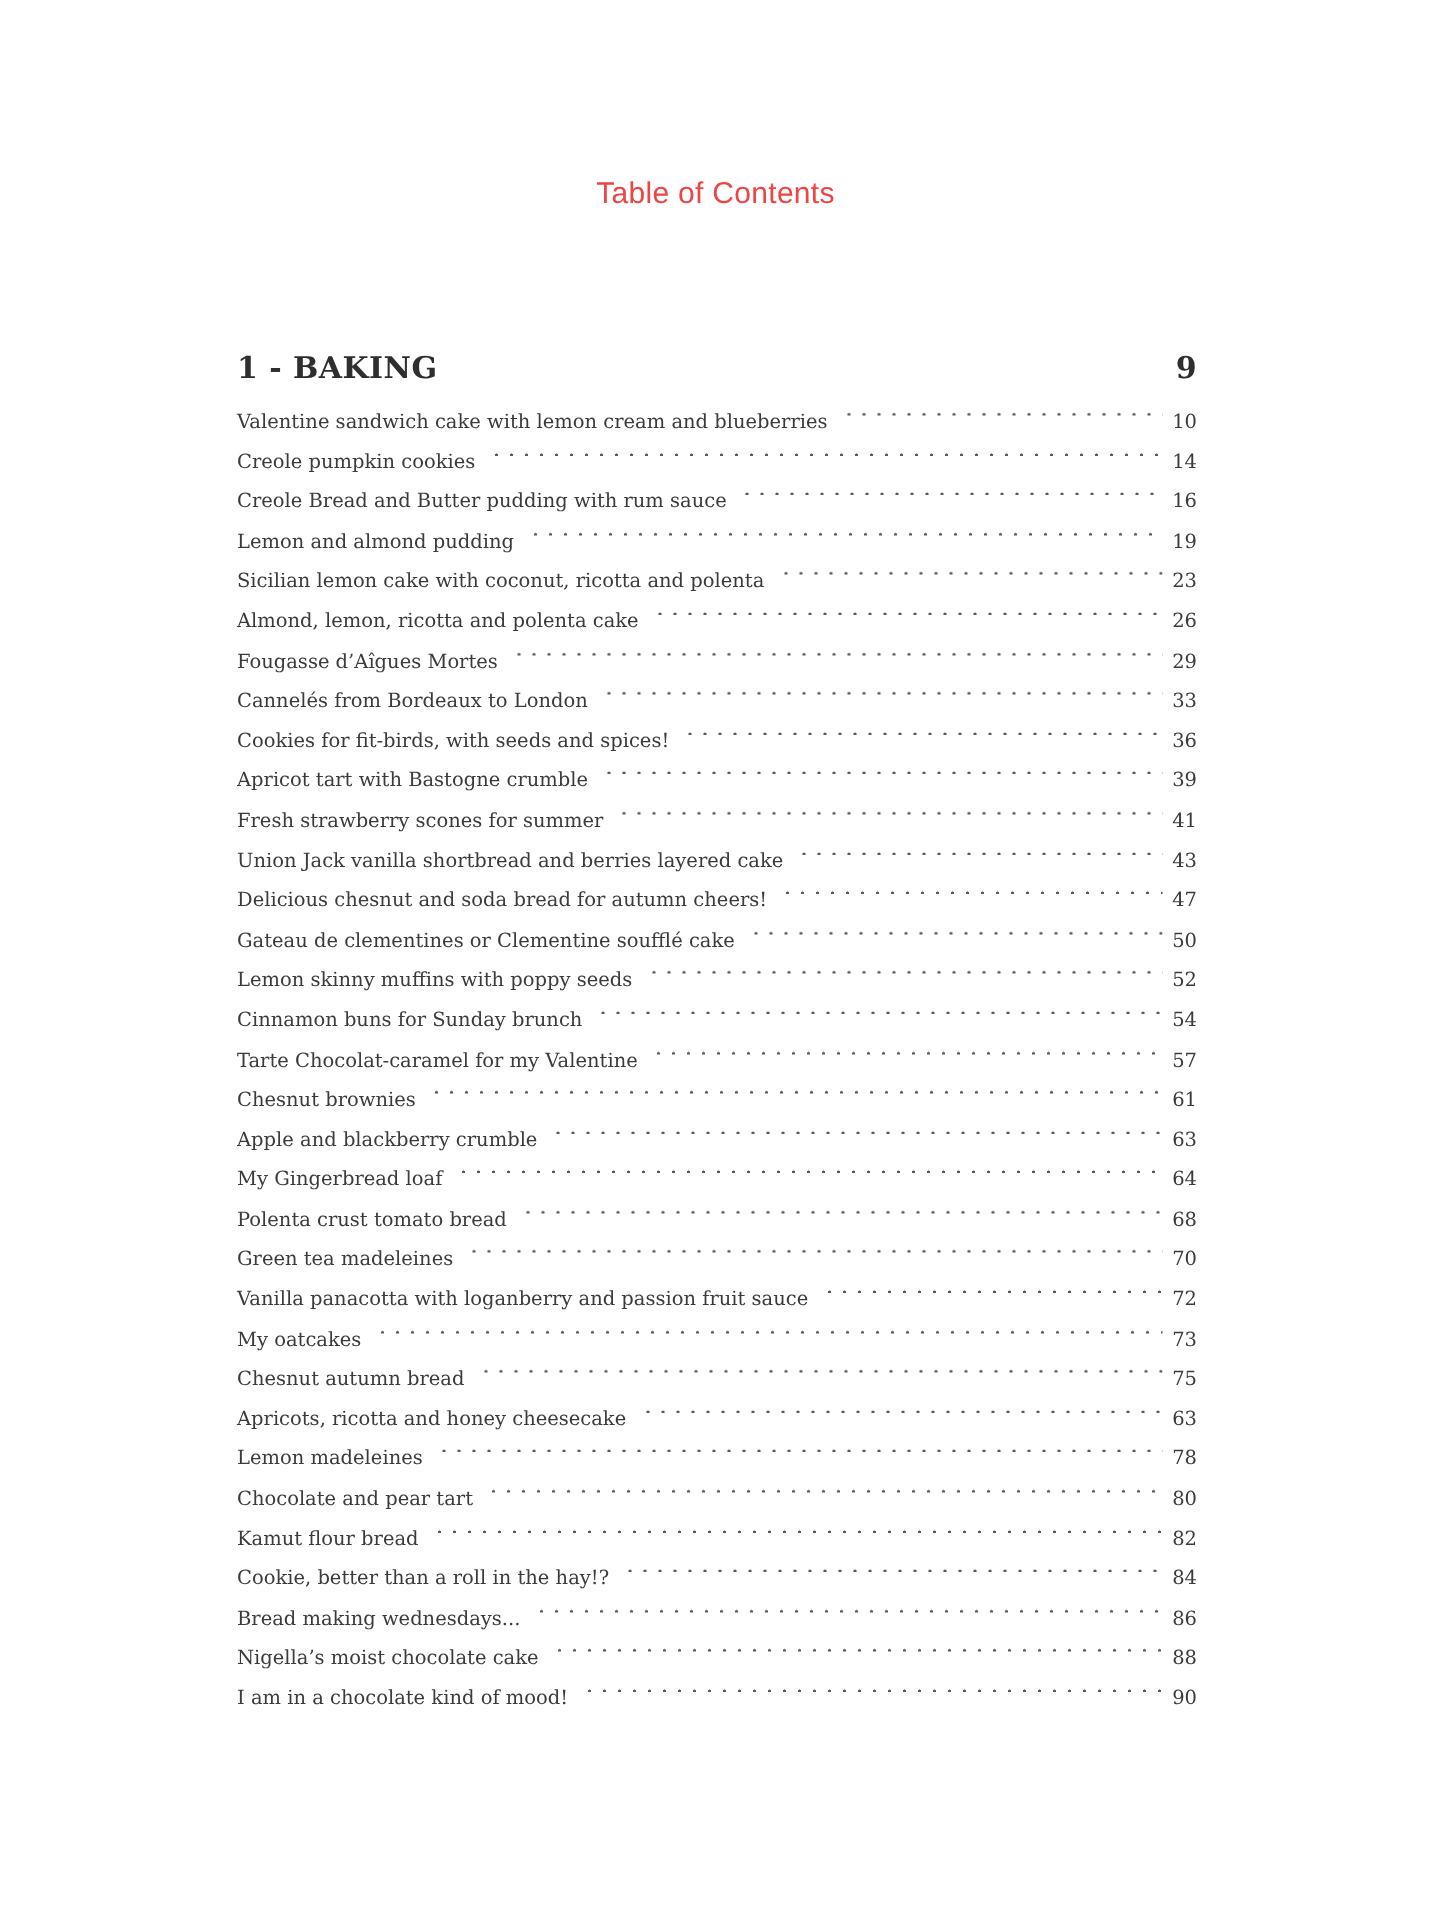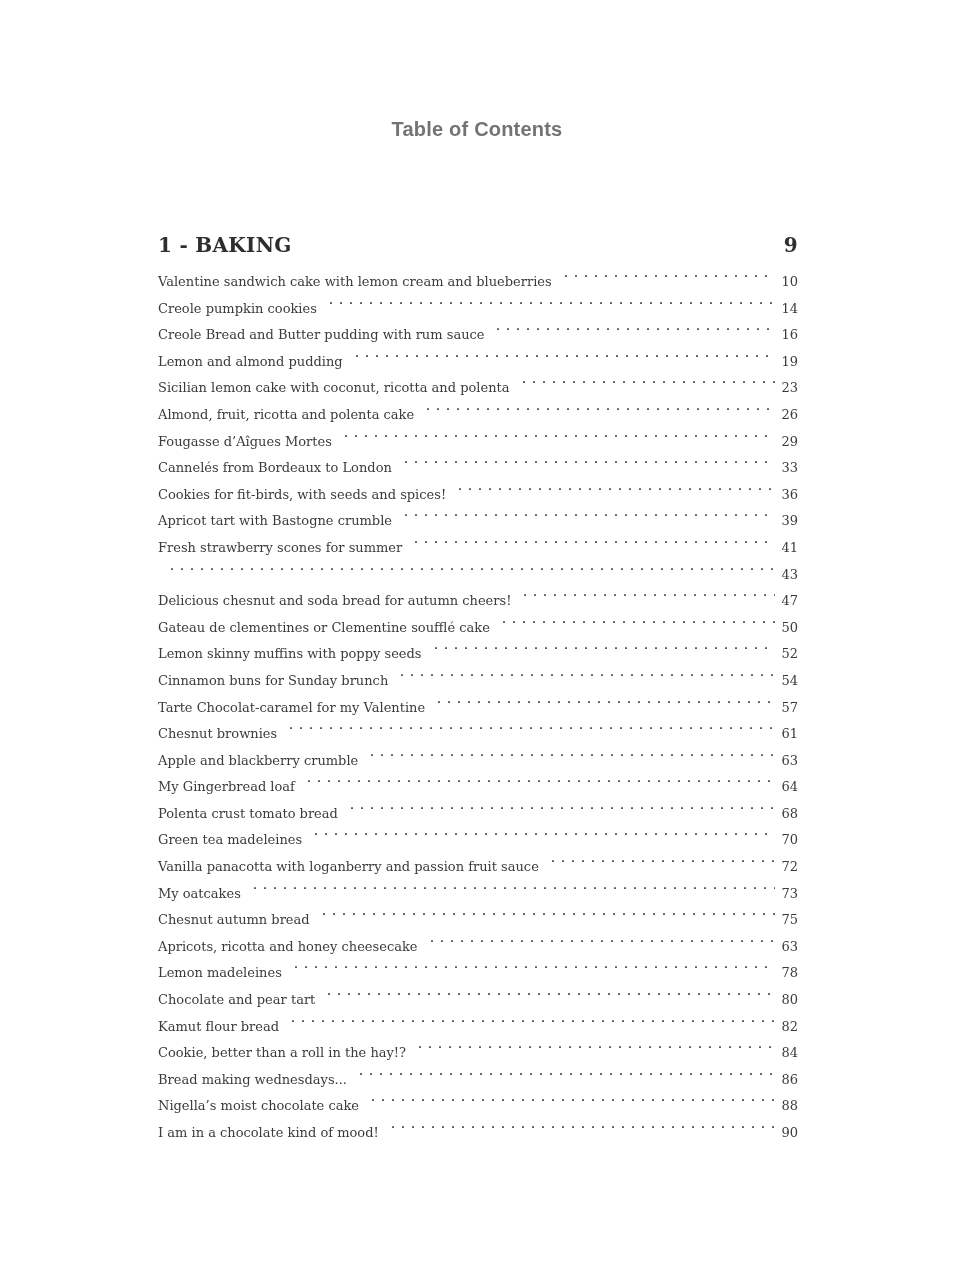--- a/index.html
+++ b/index.html
@@ -17,22 +17,22 @@
     color: #3b3b3b;
   }
   .doc-title {
     position: absolute;
     top: 118px;
     left: 0;
     width: 100%;
     text-align: center;
     font-family: "Liberation Sans", sans-serif;
     font-size: 20px;
-    font-weight: 700;
-    color: #737373;
+    font-weight: 400;
+    color: #ef4444;
     letter-spacing: 0.2px;
   }
   .content {
     position: absolute;
     left: 158px;
     top: 233px;
     width: 640px;
   }
   .section-row {
     display: flex;
@@ -113,21 +113,21 @@
     <span class="toc-entry-page">19</span>
   </div>
 
   <div class="toc-row">
     <span class="toc-entry-title">Sicilian lemon cake with coconut, ricotta and polenta</span>
     <span class="leader"></span>
     <span class="toc-entry-page">23</span>
   </div>
 
   <div class="toc-row">
-    <span class="toc-entry-title">Almond, fruit, ricotta and polenta cake</span>
+    <span class="toc-entry-title">Almond, lemon, ricotta and polenta cake</span>
     <span class="leader"></span>
     <span class="toc-entry-page">26</span>
   </div>
 
   <div class="toc-row">
     <span class="toc-entry-title">Fougasse d’Aîgues Mortes</span>
     <span class="leader"></span>
     <span class="toc-entry-page">29</span>
   </div>
 
@@ -149,20 +149,21 @@
     <span class="toc-entry-page">39</span>
   </div>
 
   <div class="toc-row">
     <span class="toc-entry-title">Fresh strawberry scones for summer</span>
     <span class="leader"></span>
     <span class="toc-entry-page">41</span>
   </div>
 
   <div class="toc-row">
+    <span class="toc-entry-title">Union Jack vanilla shortbread and berries layered cake</span>
     <span class="leader"></span>
     <span class="toc-entry-page">43</span>
   </div>
 
   <div class="toc-row">
     <span class="toc-entry-title">Delicious chesnut and soda bread for autumn cheers!</span>
     <span class="leader"></span>
     <span class="toc-entry-page">47</span>
   </div>
 

